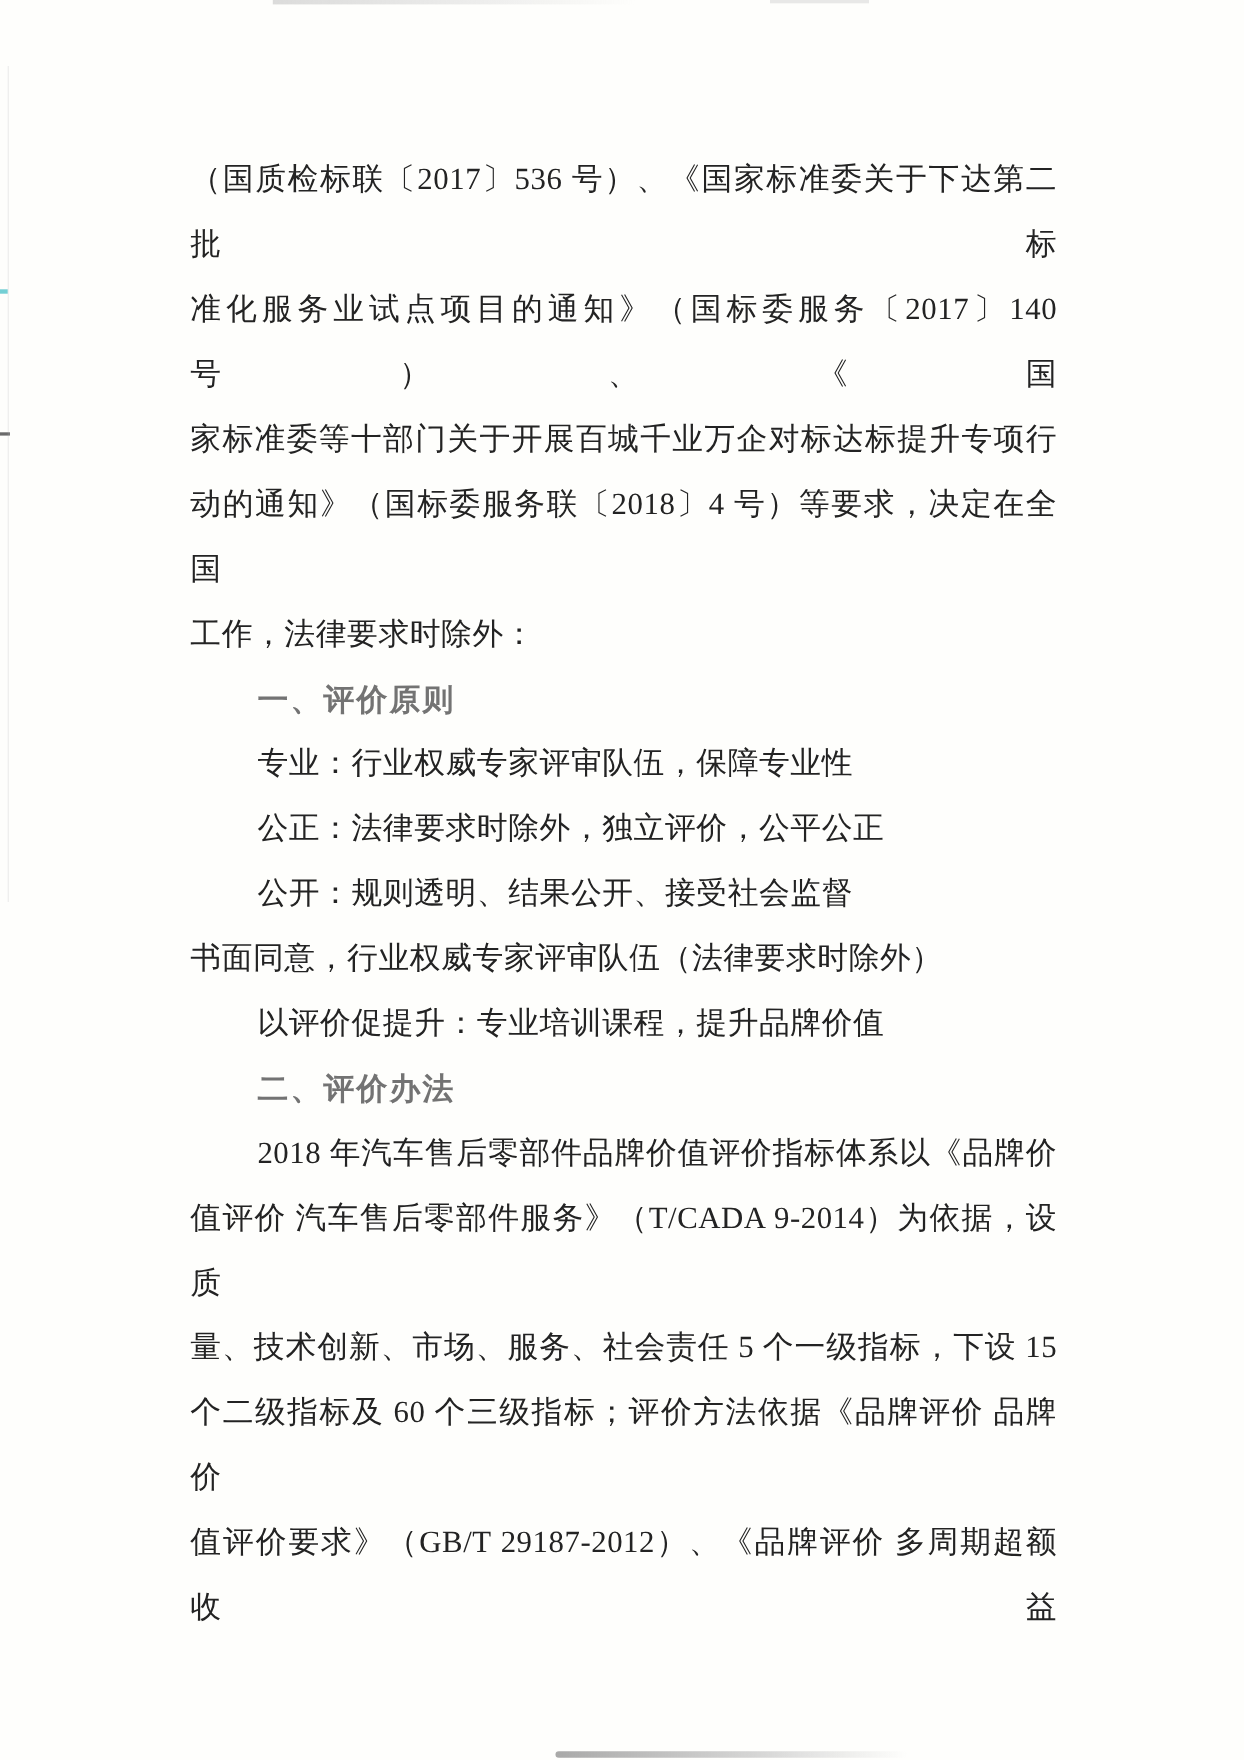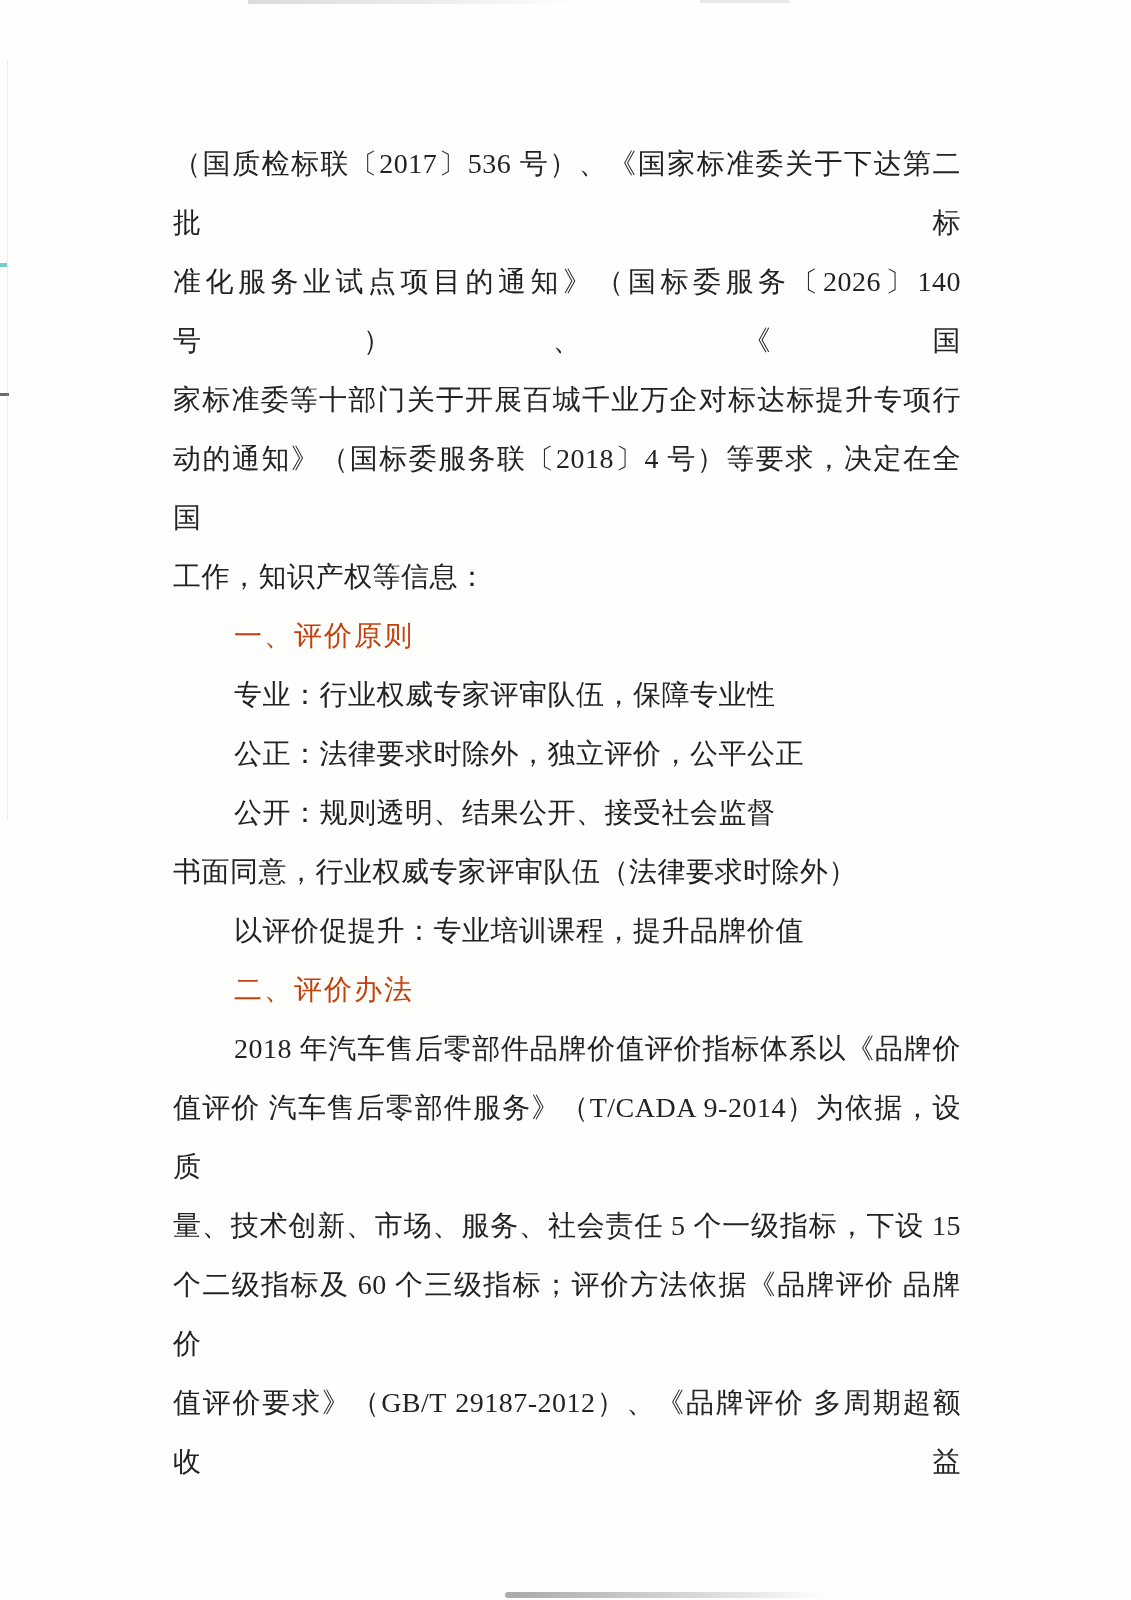--- a/index.html
+++ b/index.html
@@ -36,23 +36,23 @@
   }
   .line.indent {
     padding-left: 61px;
   }
   .line.justify {
     text-align: justify;
     text-align-last: justify;
   }
   .line.heading {
     font-family: "Liberation Sans", "DejaVu Sans", sans-serif;
-    font-weight: 400;
+    font-weight: 700;
     letter-spacing: 2px;
-    color: #c2410c;
+    color: #737373;
   }
   
   .artifact { position: absolute; pointer-events: none; }
   .smudge-top-left {
     left: 248px; top: 0; width: 330px; height: 4px;
     background: linear-gradient(90deg, rgba(190,190,190,.55), rgba(210,210,210,.35) 60%, rgba(220,220,220,0));
     filter: blur(0.5px);
   }
   .smudge-top-right {
     left: 700px; top: 0; width: 90px; height: 3px;
@@ -77,24 +77,24 @@
     left: 7px; top: 60px; width: 1px; height: 760px;
     background: rgba(180,180,185,.25);
   }
 </style>
 </head>
 <body>
 
 <div class="page">
   <div class="doc">
       <div class="line justify">（国质检标联〔2017〕536 号）、《国家标准委关于下达第二批标</div>
-      <div class="line justify">准化服务业试点项目的通知》（国标委服务〔2026〕140 号）、《国</div>
+      <div class="line justify">准化服务业试点项目的通知》（国标委服务〔2017〕140 号）、《国</div>
       <div class="line justify">家标准委等十部门关于开展百城千业万企对标达标提升专项行</div>
       <div class="line justify">动的通知》（国标委服务联〔2018〕4 号）等要求，决定在全国</div>
-      <div class="line">工作，知识产权等信息：</div>
+      <div class="line">工作，法律要求时除外：</div>
       <div class="line indent heading">一、评价原则</div>
       <div class="line indent">专业：行业权威专家评审队伍，保障专业性</div>
       <div class="line indent">公正：法律要求时除外，独立评价，公平公正</div>
       <div class="line indent">公开：规则透明、结果公开、接受社会监督</div>
       <div class="line">书面同意，行业权威专家评审队伍（法律要求时除外）</div>
       <div class="line indent">以评价促提升：专业培训课程，提升品牌价值</div>
       <div class="line indent heading">二、评价办法</div>
       <div class="line indent justify">2018 年汽车售后零部件品牌价值评价指标体系以《品牌价</div>
       <div class="line justify">值评价 汽车售后零部件服务》（T/CADA 9-2014）为依据，设质</div>
       <div class="line justify">量、技术创新、市场、服务、社会责任 5 个一级指标，下设 15</div>

